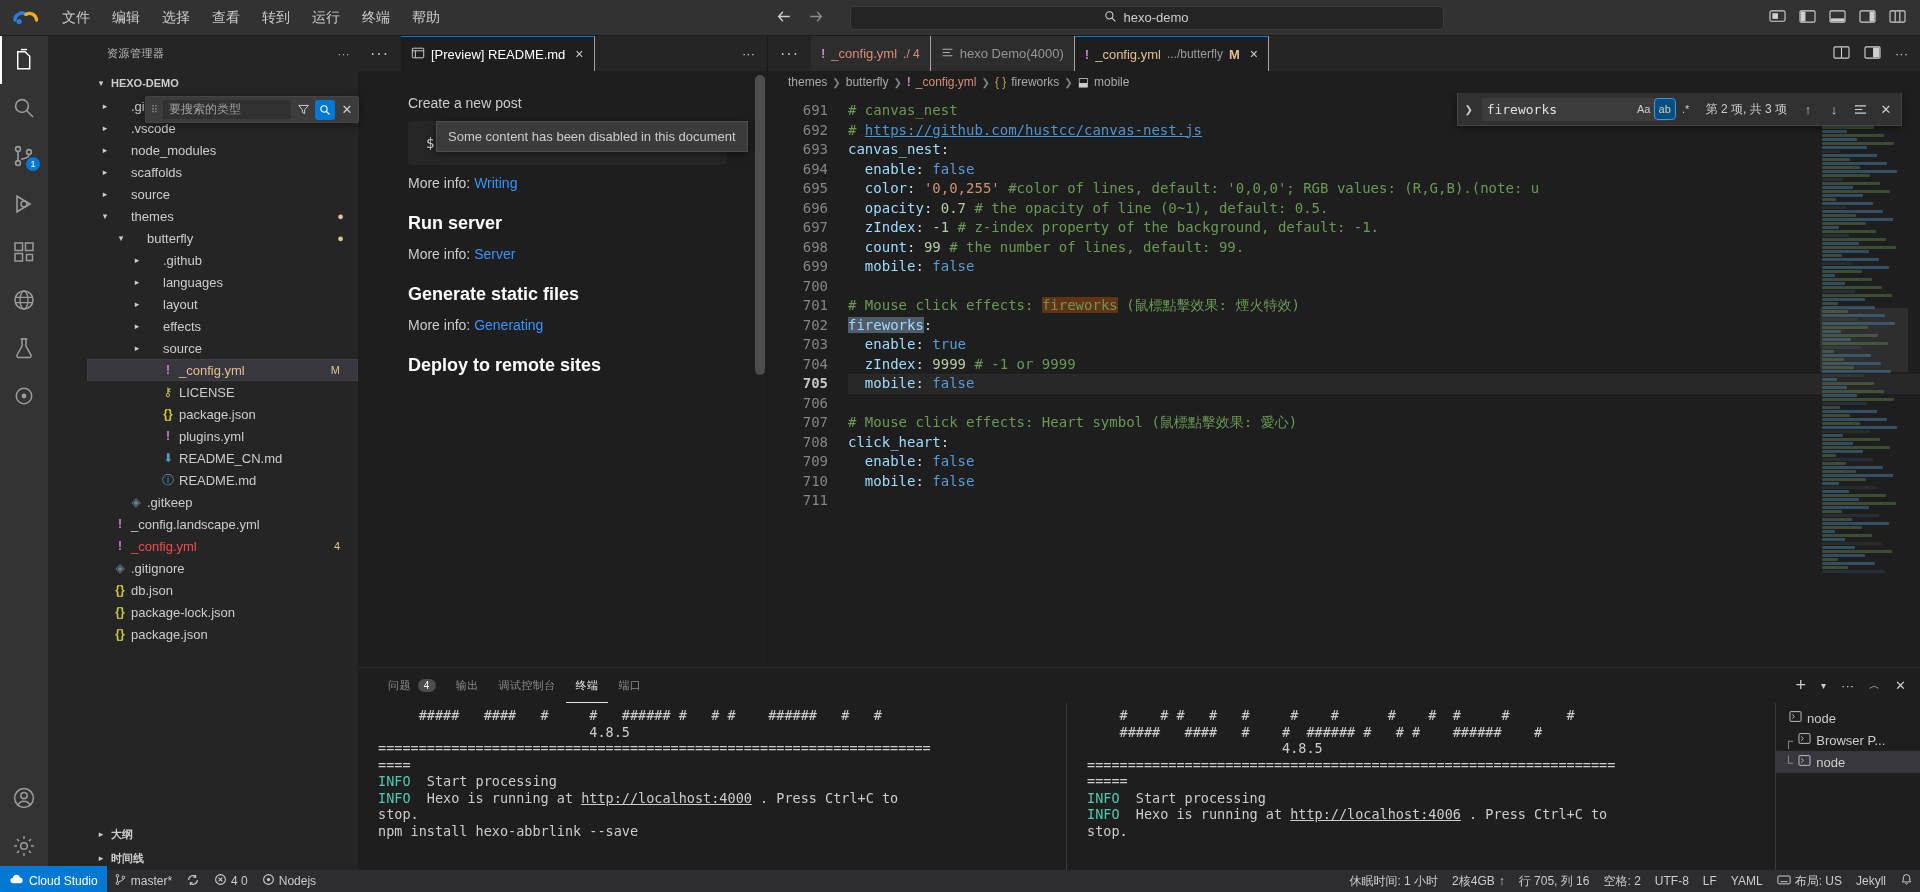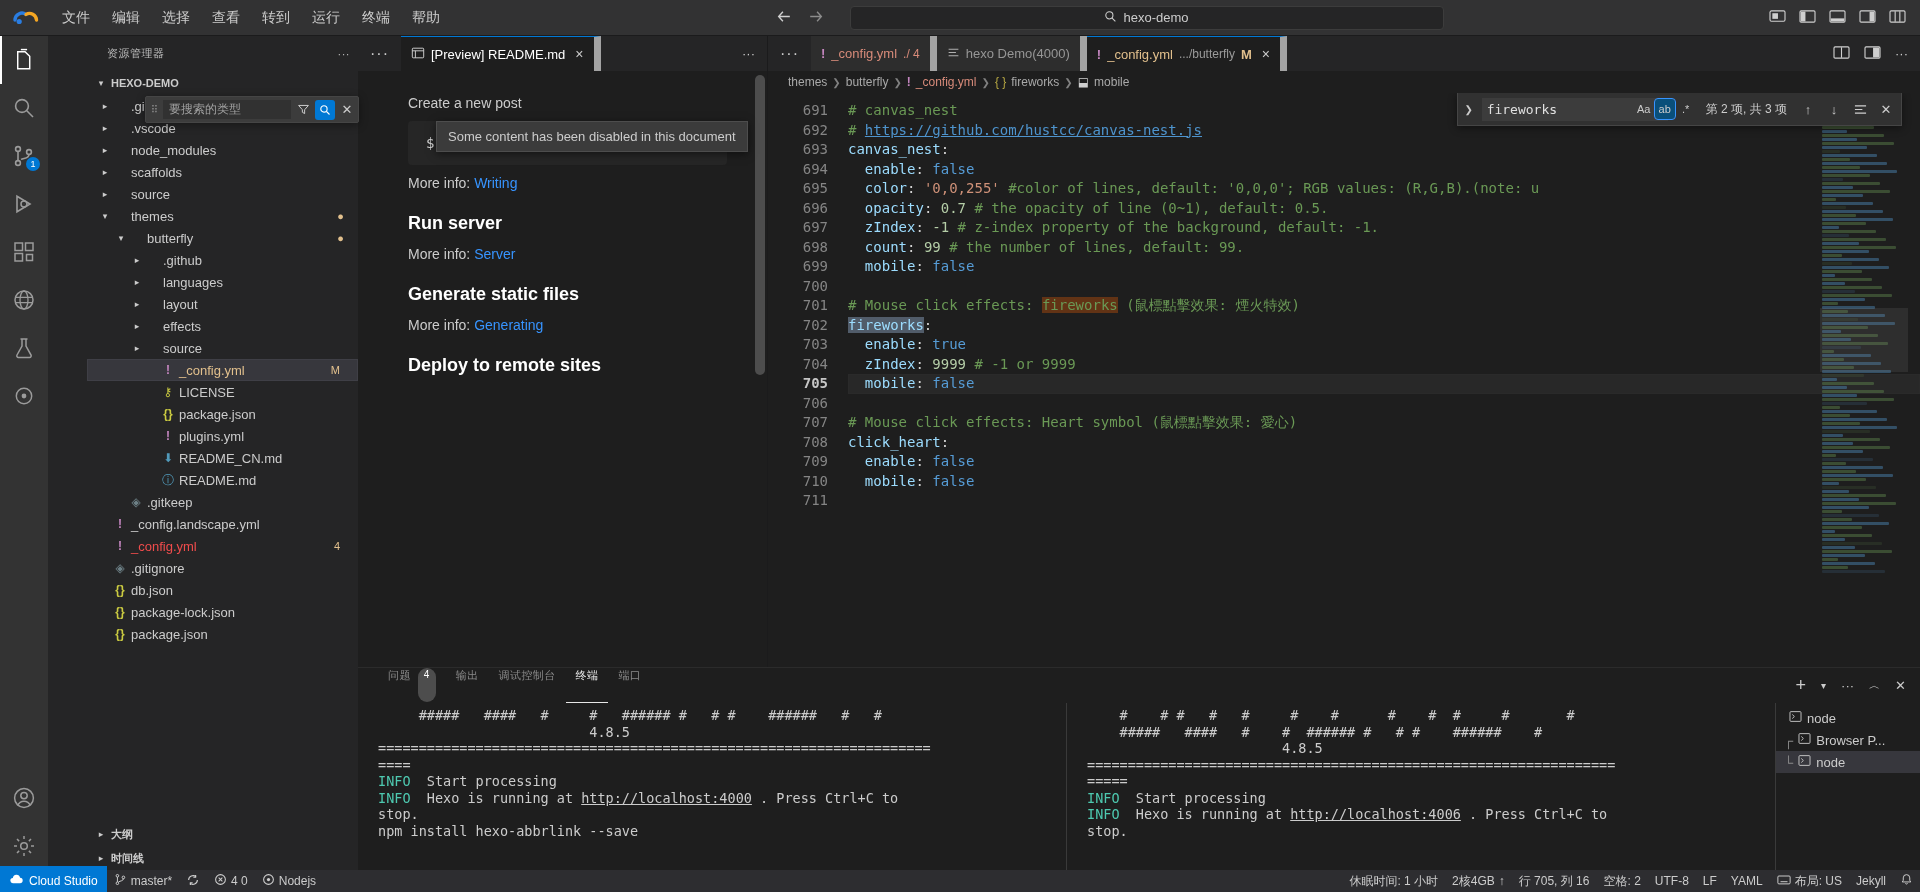--- a/index.html
+++ b/index.html
@@ -60,21 +60,21 @@
   .sf-btn.act{background:#0078d4;color:#fff;border-radius:3px;width:20px;height:20px;margin:0 1px;}
 
   
   .editors{flex:1;display:flex;flex-direction:column;min-width:0;}
   .egroups{flex:1;display:flex;min-height:0;}
   .egroup{display:flex;flex-direction:column;min-width:0;min-height:0;}
   .eg-left{flex:0 0 410px;border-right:1px solid #1b1b1c;}
   .eg-right{flex:1;}
   .tabsrow{height:35px;background:#252526;display:flex;align-items:stretch;flex:0 0 35px;position:relative;}
   .tab{display:flex;align-items:center;gap:6px;padding:0 10px;background:#2d2d2d;color:#969696;font-size:13px;
-       border-right:7px solid #a3a3a3;white-space:nowrap;max-width:330px;}
+       border-right:1px solid #a3a3a3;white-space:nowrap;max-width:330px;}
   .tab.active{background:#1e1e1e;color:#ffffff;border-top:1px solid #0078d4;}
   .tab .x{margin-left:4px;color:#cccccc;font-size:14px;line-height:1;}
   .tab-pre{display:flex;align-items:center;padding:0 12px;color:#cccccc;font-size:16px;letter-spacing:1px;}
   .tabs-actions{margin-left:auto;display:flex;align-items:center;gap:14px;padding:0 12px;color:#cccccc;}
   .breadcrumb{height:22px;display:flex;align-items:center;gap:5px;padding-left:20px;font-size:12px;color:#a9a9a9;
               background:#1e1e1e;flex:0 0 22px;white-space:nowrap;}
   .bc-sep{color:#808080;font-size:10px;}
   .editor{flex:1;position:relative;background:#1e1e1e;overflow:hidden;}
 
   
@@ -111,21 +111,21 @@
             display:flex;align-items:center;padding:0 4px;font-family:"DejaVu Sans Mono","Liberation Mono",monospace;}
   .fw-opts{display:flex;align-items:center;gap:1px;margin-left:-38px;}
   .fw-opt{width:20px;height:20px;display:flex;align-items:center;justify-content:center;color:#cccccc;font-size:11px;border-radius:3px;}
   .fw-opt.on{background:#0a4f7a;outline:1px solid #3794ff;}
   .fw-count{font-size:12px;color:#cccccc;padding:0 6px;white-space:nowrap;}
   .fw-nav{width:22px;height:22px;display:flex;align-items:center;justify-content:center;color:#cccccc;font-size:13px;}
 
   
   .panel{flex:0 0 203px;background:#1e1e1e;border-top:1px solid #2b2b2b;display:flex;flex-direction:column;min-height:0;}
   .panel-head{height:35px;display:flex;align-items:center;flex:0 0 35px;padding-left:20px;}
-  .ptab{display:flex;gap:7px;padding:0 10px;height:35px;font-size:11px;letter-spacing:.4px;color:#8a8a8a;
+  .ptab{display:flex;align-items:center;gap:7px;padding:0 10px;height:35px;font-size:11px;letter-spacing:.4px;color:#8a8a8a;
         border-bottom:1px solid transparent;}
   .ptab.active{color:#e7e7e7;border-bottom:1px solid #e7e7e7;}
   .pbadge{background:#4d4d4d;color:#fff;border-radius:9px;font-size:10px;padding:1px 6px;min-width:17px;text-align:center;}
   .panel-actions{margin-left:auto;display:flex;align-items:center;gap:15px;padding-right:14px;color:#cccccc;}
   .panel-body{flex:1;display:flex;min-height:0;}
   .terms{flex:1;display:flex;min-width:0;}
   .term{flex:1;min-width:0;padding:4px 10px 0 20px;overflow:hidden;
         font-family:"DejaVu Sans Mono","Liberation Mono",monospace;font-size:13.5px;line-height:16.5px;color:#cccccc;white-space:pre;}
   .term.split{border-left:1px solid #3a3a3a;padding-left:20px;}
   .t-info{color:#4ec9b0;} .t-link{color:#cccccc;text-decoration:underline;}

